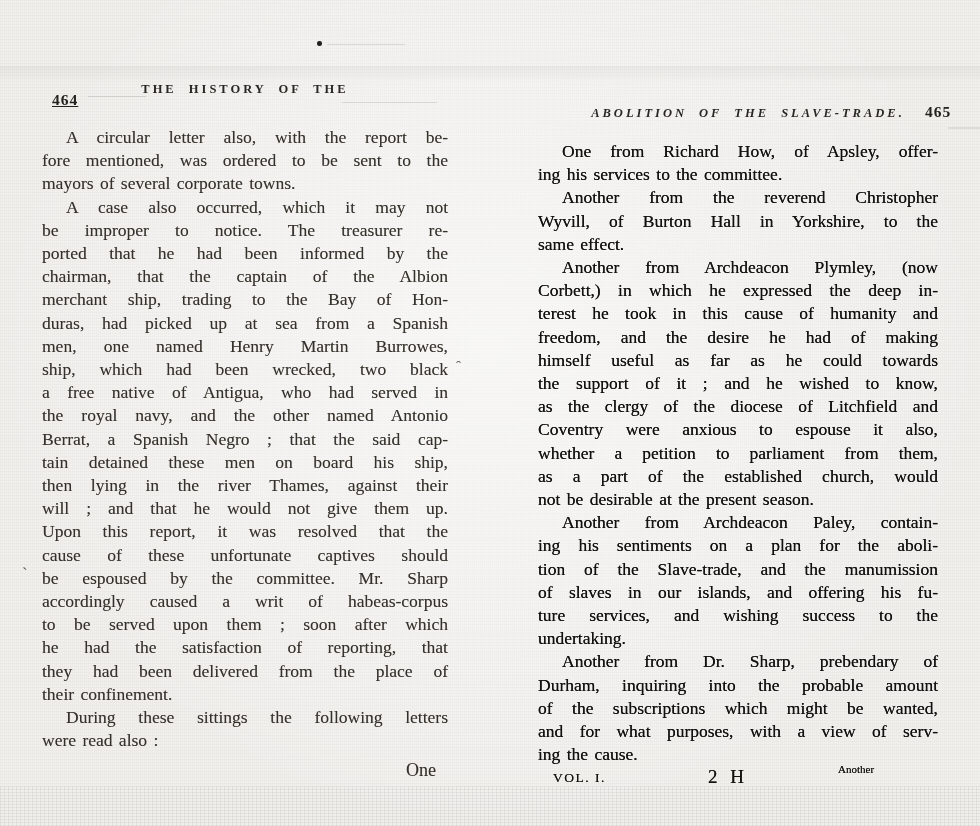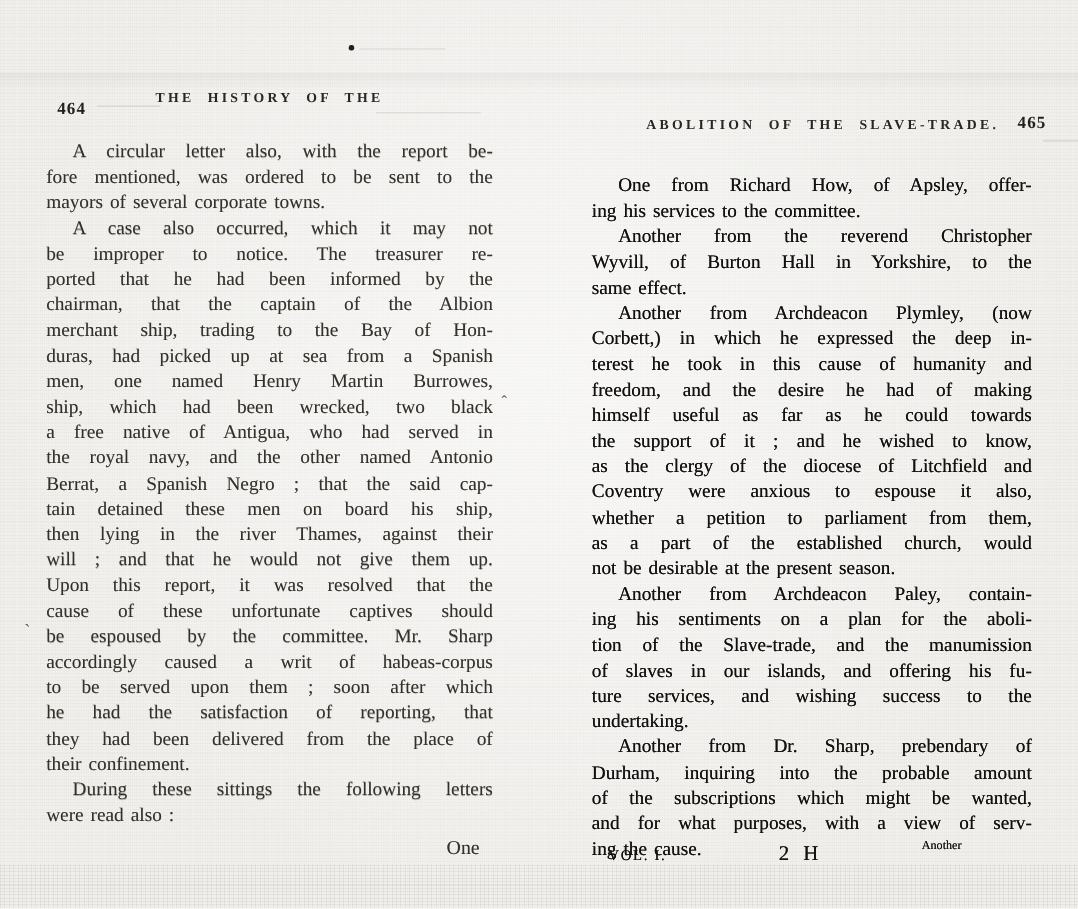--- a/index.html
+++ b/index.html
@@ -37,21 +37,21 @@
     position: absolute; text-align: center;
     font-size: 12.5px; font-weight: 600; color: #2a2723;
     letter-spacing: 3px; word-spacing: 6px; white-space: nowrap;
   }
 
   
   .page-body { position: absolute; font-size: 17.5px; line-height: 23.2px; }
   .page-body.left  { left: 42px;  top: 126px; width: 406px; color: #34302a;
                      text-shadow: 0.2px 0.2px 0 rgba(62,57,50,0.35); }
   .page-body.right { left: 538px; top: 140px; width: 400px; color: #121110;
-                     text-shadow: 0 0 0.6px rgba(10,9,8,0.85); margin-top: 17px; }
+                     text-shadow: 0 0 0.6px rgba(10,9,8,0.85); }
   .paragraph { margin: 0; }
   .line { text-align: justify; text-align-last: justify; white-space: nowrap; }
   .line.last { text-align-last: left; white-space: normal; word-spacing: 2px; }
   .line.indent { text-indent: 24px; }
 
   
   .catchword-left {
     position: absolute; left: 42px; top: 760px; width: 394px;
     text-align: right; font-size: 18px; color: #34302a;
     text-shadow: 0.2px 0.2px 0 rgba(62,57,50,0.35);
@@ -78,21 +78,21 @@
 <div class="scan">
 
   <div class="texture-strip top"></div>
   <div class="texture-strip bottom"></div>
   <div class="artifact-dot" style="left:317px; top:41px;"></div>
   <div class="artifact-line" style="left:327px; top:44px; width:78px; opacity:.5;"></div>
   <div class="artifact-line" style="left:88px; top:96px; width:58px; opacity:.55;"></div>
   <div class="artifact-line" style="left:342px; top:102px; width:95px; opacity:.5;"></div>
   <div class="artifact-line" style="left:948px; top:127px; width:32px; height:2px; opacity:.35;"></div>
 
-  <span class="page-number" style="left:52px; top:91px;">464</span>
+  <span class="page-number" style="left:52px; top:91px;text-decoration:underline;">464</span>
   <div class="running-title" style="left:42px; top:82px; width:406px;">THE HISTORY OF THE</div>
   <div class="page-body left">
       <div class="paragraph">
         <div class="line indent">A circular letter also, with the report be-</div>
         <div class="line">fore mentioned, was ordered to be sent to the</div>
         <div class="line last">mayors of several corporate towns.</div>
       </div>
       <div class="paragraph">
         <div class="line indent">A case also occurred, which it may not</div>
         <div class="line">be improper to notice. The treasurer re-</div>
@@ -117,21 +117,21 @@
         <div class="line">they had been delivered from the place of</div>
         <div class="line last">their confinement.</div>
       </div>
       <div class="paragraph">
         <div class="line indent">During these sittings the following letters</div>
         <div class="line last">were read also :</div>
       </div>
     </div>
   <div class="catchword-left">One</div>
 
-  <div class="running-title" style="left:558px; top:106px; width:380px;">ABOLITION OF THE SLAVE-TRADE.</div>
+  <div class="running-title" style="left:558px; top:106px; width:380px;font-style:italic;">ABOLITION OF THE SLAVE-TRADE.</div>
   <span class="page-number" style="left:925px; top:103px;">465</span>
   <div class="page-body right">
       <div class="paragraph">
         <div class="line indent">One from Richard How, of Apsley, offer-</div>
         <div class="line last">ing his services to the committee.</div>
       </div>
       <div class="paragraph">
         <div class="line indent">Another from the reverend Christopher</div>
         <div class="line">Wyvill, of Burton Hall in Yorkshire, to the</div>
         <div class="line last">same effect.</div>

